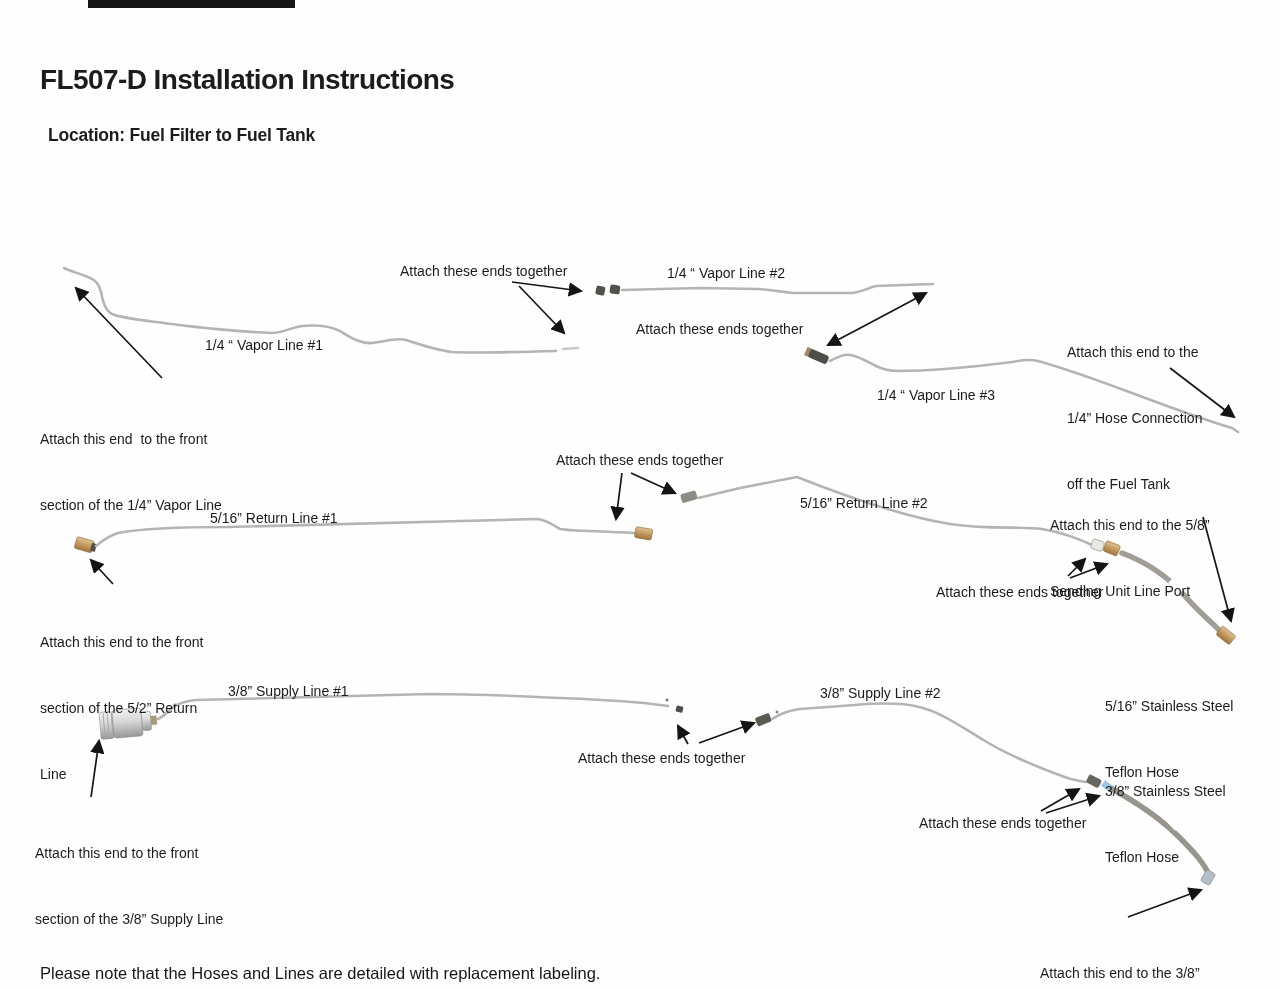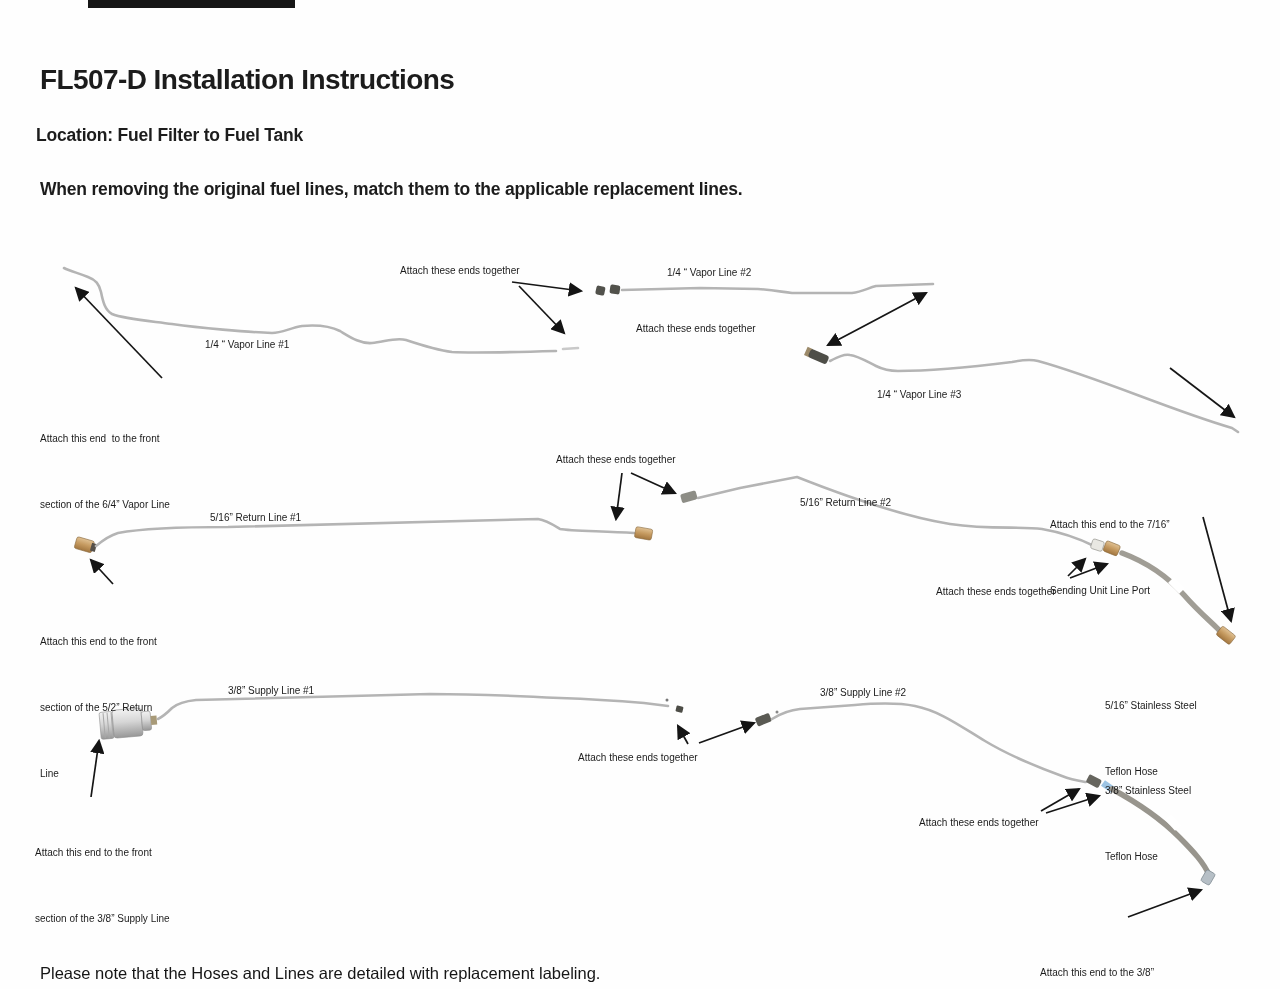--- a/index.html
+++ b/index.html
@@ -1,39 +1,38 @@
 <!DOCTYPE html>
 <html><head>
 <meta charset="utf-8">
 <style>
   html,body{margin:0;padding:0;background:#fff;}
   #page{position:relative;width:1280px;height:989px;background:#fefefe;overflow:hidden;
         font-family:"Liberation Sans",sans-serif;color:#1b1b1b;}
   .bar{position:absolute;left:88px;top:0;width:207px;height:8px;background:#161616;}
   .title{position:absolute;left:40px;top:64px;font-size:28px;font-weight:700;letter-spacing:-0.6px;color:#1c1c1c;white-space:pre;}
   .subhead{position:absolute;font-size:17.5px;font-weight:700;letter-spacing:-0.2px;color:#1c1c1c;white-space:pre;}
-  .loc{left:36px;top:125px;}
+  .loc{left:48px;top:125px;}
   .intro{left:40px;top:179px;}
-  .ann{position:absolute;font-size:10px;line-height:22px;color:#1b1b1b;white-space:pre;}
+  .ann{position:absolute;font-size:14px;line-height:22px;color:#1b1b1b;white-space:pre;}
   .note{position:absolute;left:40px;top:911px;font-size:16.5px;line-height:25px;color:#161616;white-space:pre;}
   svg{position:absolute;left:0;top:0;}
   .tube{fill:none;stroke:#b4b4b4;stroke-width:2.6;stroke-linecap:round;stroke-linejoin:round;}
   .hose{fill:none;stroke:#a09d95;stroke-width:5.5;stroke-linecap:round;}
   .arrow{fill:none;stroke:#161616;stroke-width:1.7;}
 </style>
 </head>
 <body>
 
 <div id="page">
 
   <div class="bar"></div>
 
   <div class="title">FL507-D Installation Instructions</div>
   <div class="subhead loc">Location: Fuel Filter to Fuel Tank</div>
-  <div class="subhead intro">When removing the original fuel lines, match them to the applicable replacement lines.</div>
 
   <svg width="1280" height="989" viewBox="0 0 1280 989">
     <defs>
       <marker id="ah" viewBox="0 0 10 10" refX="8.5" refY="5" markerWidth="8.5" markerHeight="8.5" orient="auto-start-reverse">
         <path d="M0,0 L10,5 L0,10 z" fill="#141414"></path>
       </marker>
       <linearGradient id="metalG" x1="0" y1="0" x2="0" y2="1">
         <stop offset="0" stop-color="#f2f2f2"></stop>
           <stop offset="0.45" stop-color="#d6d6d6"></stop>
           <stop offset="1" stop-color="#979797"></stop>
@@ -129,31 +128,36 @@
       <path class="arrow" marker-end="url(#ah)" d="M1041,811 L1079,789"></path>
       <path class="arrow" marker-end="url(#ah)" d="M1046,813 L1099,796"></path>
       <path class="arrow" marker-end="url(#ah)" d="M1128,917 L1201,890"></path>
     </g>
   </svg>
 
   <div class="ann" style="left:400px;top:260px;">Attach these ends together</div>
   <div class="ann" style="left:667px;top:262px;">1/4 “ Vapor Line #2</div>
   <div class="ann" style="left:205px;top:334px;">1/4 “ Vapor Line #1</div>
   <div class="ann" style="left:636px;top:318px;">Attach these ends together</div>
+  <div class="ann" style="left:1067px;top:297px;">
+    <div>Attach this end to the</div>
+    <div>1/4” Hose Connection</div>
+    <div>off the Fuel Tank</div>
+  </div>
   <div class="ann" style="left:877px;top:384px;text-align:right;">1/4 “ Vapor Line #3</div>
   <div class="ann" style="left:40px;top:384px;">
     <div>Attach this end  to the front</div>
-    <div>section of the 6/4” Vapor Line</div>
+    <div>section of the 1/4” Vapor Line</div>
   </div>
 
   <div class="ann" style="left:556px;top:449px;">Attach these ends together</div>
   <div class="ann" style="left:210px;top:507px;">5/16” Return Line #1</div>
   <div class="ann" style="left:800px;top:492px;">5/16” Return Line #2</div>
   <div class="ann" style="left:1050px;top:470px;">
-    <div>Attach this end to the 7/16”</div>
+    <div>Attach this end to the 5/8”</div>
     <div>Sending Unit Line Port</div>
   </div>
   <div class="ann" style="left:40px;top:587px;">
     <div>Attach this end to the front</div>
     <div>section of the 5/2” Return</div>
     <div>Line</div>
   </div>
   <div class="ann" style="left:936px;top:581px;">Attach these ends together</div>
   <div class="ann" style="left:1105px;top:651px;">
     <div>5/16” Stainless Steel</div>

